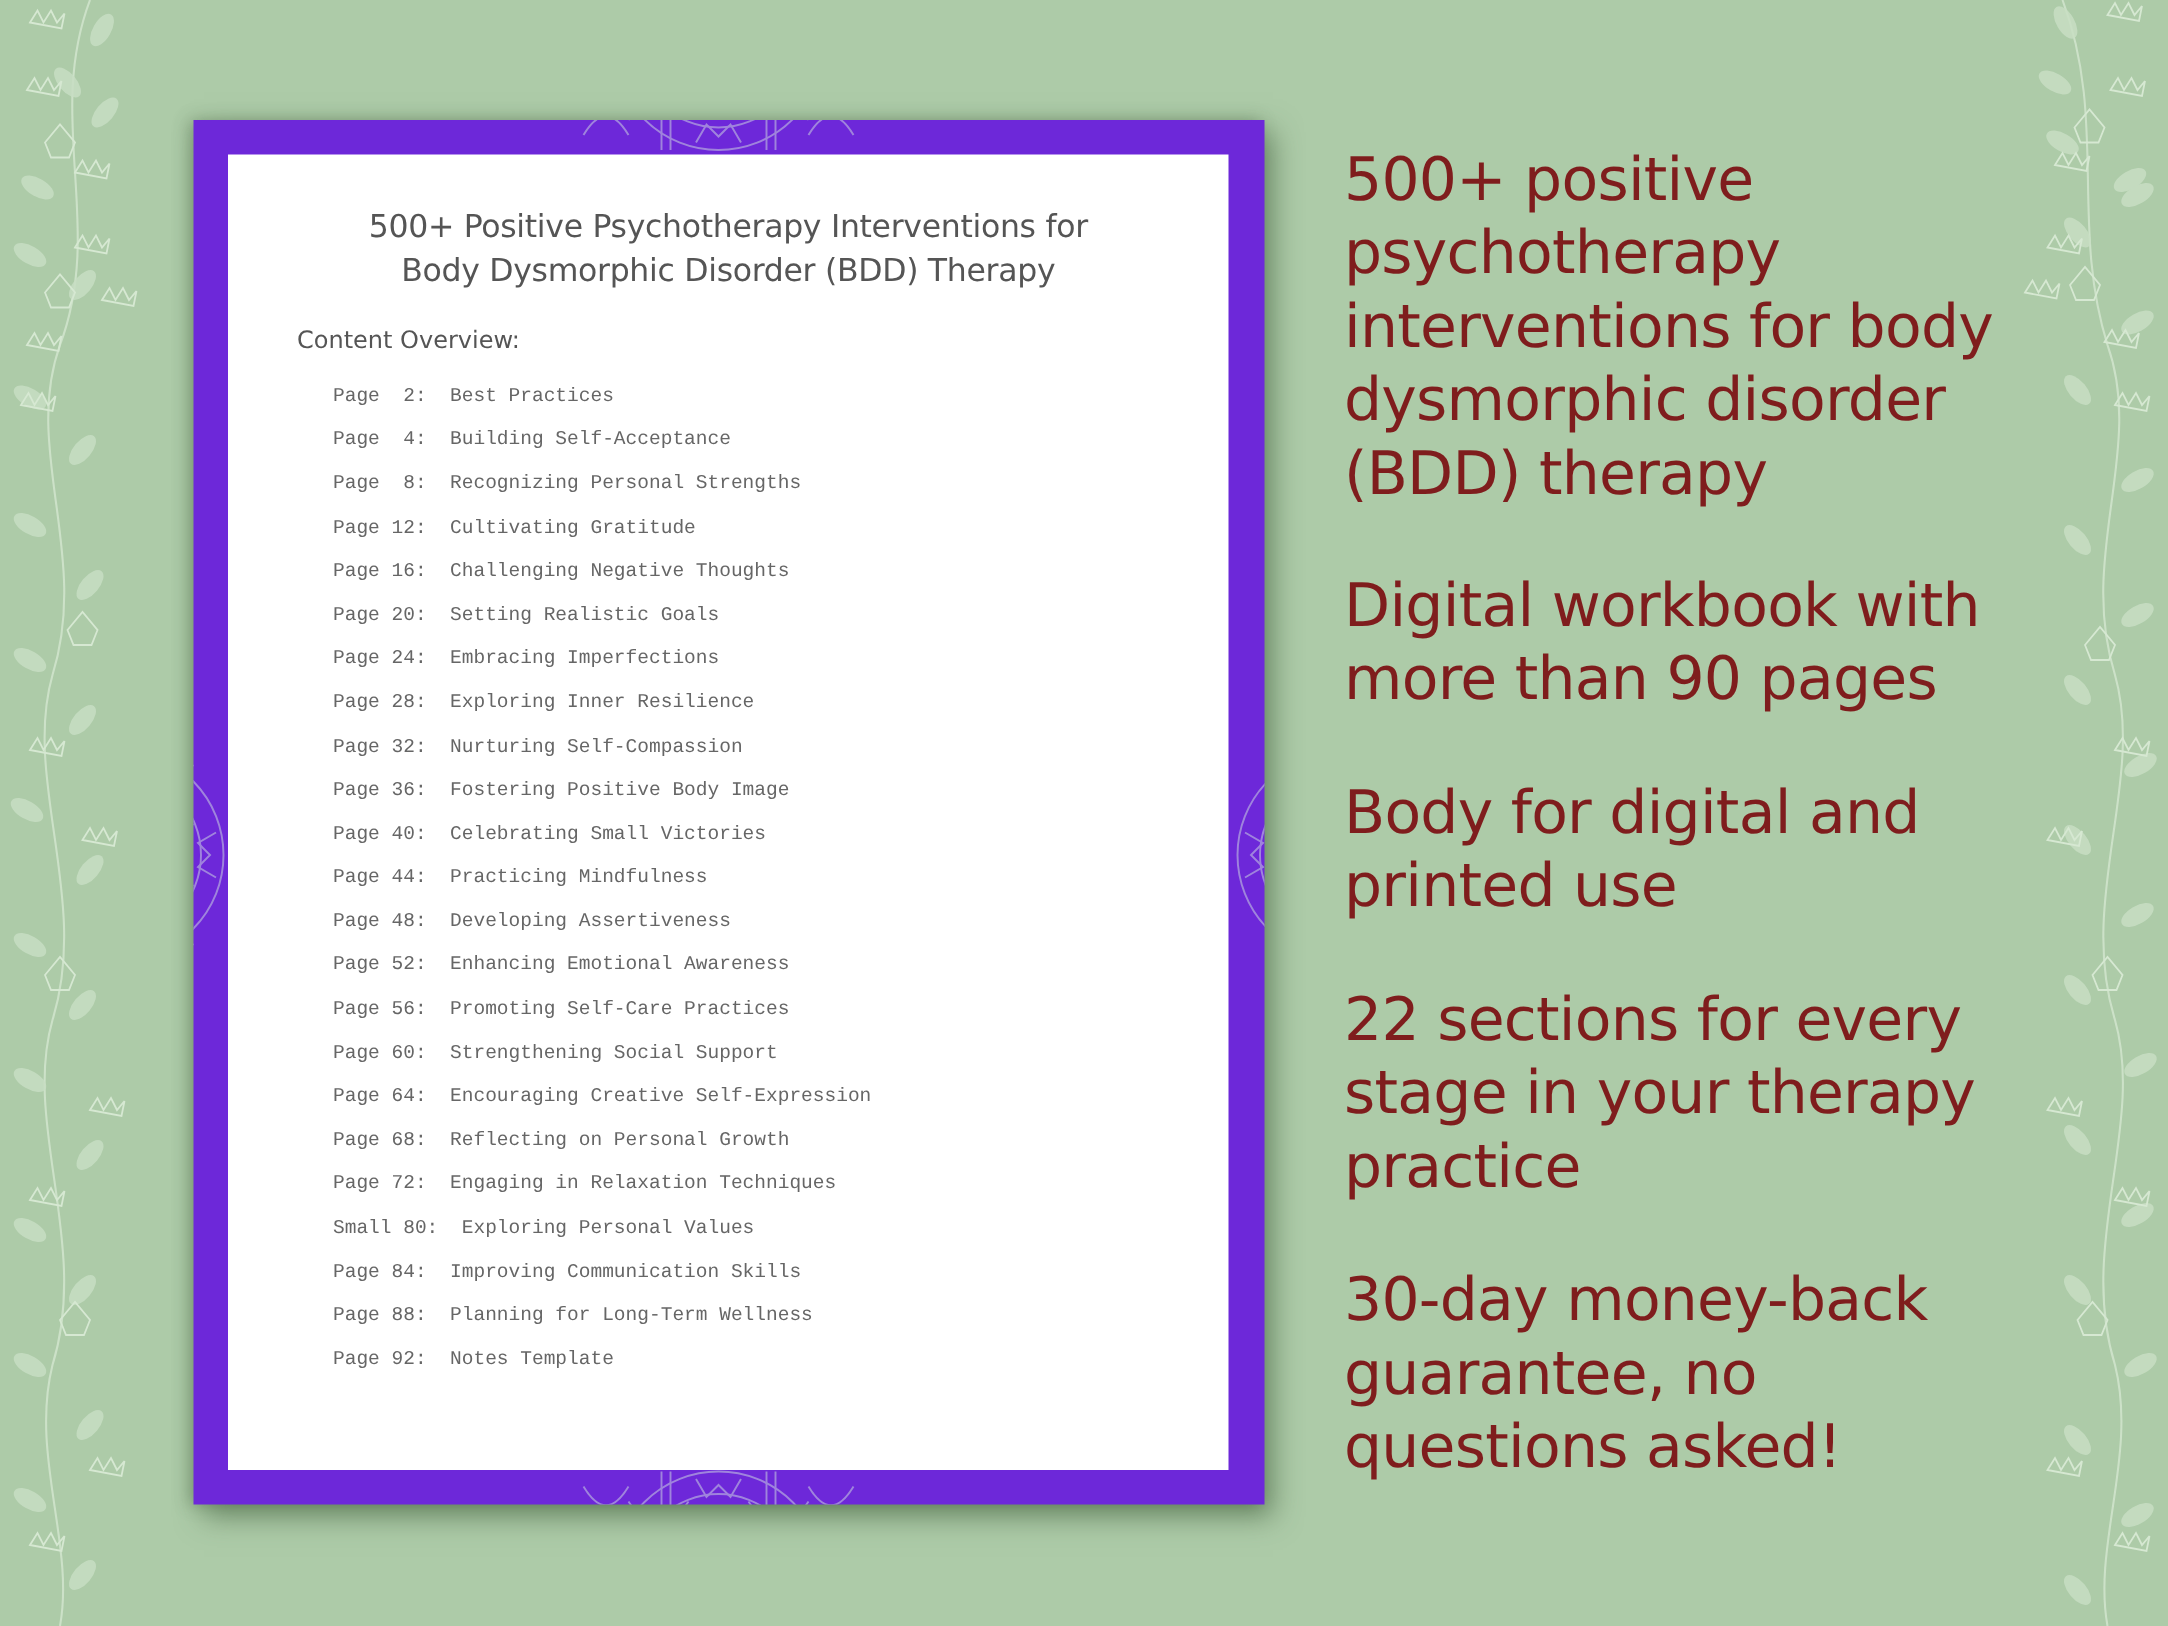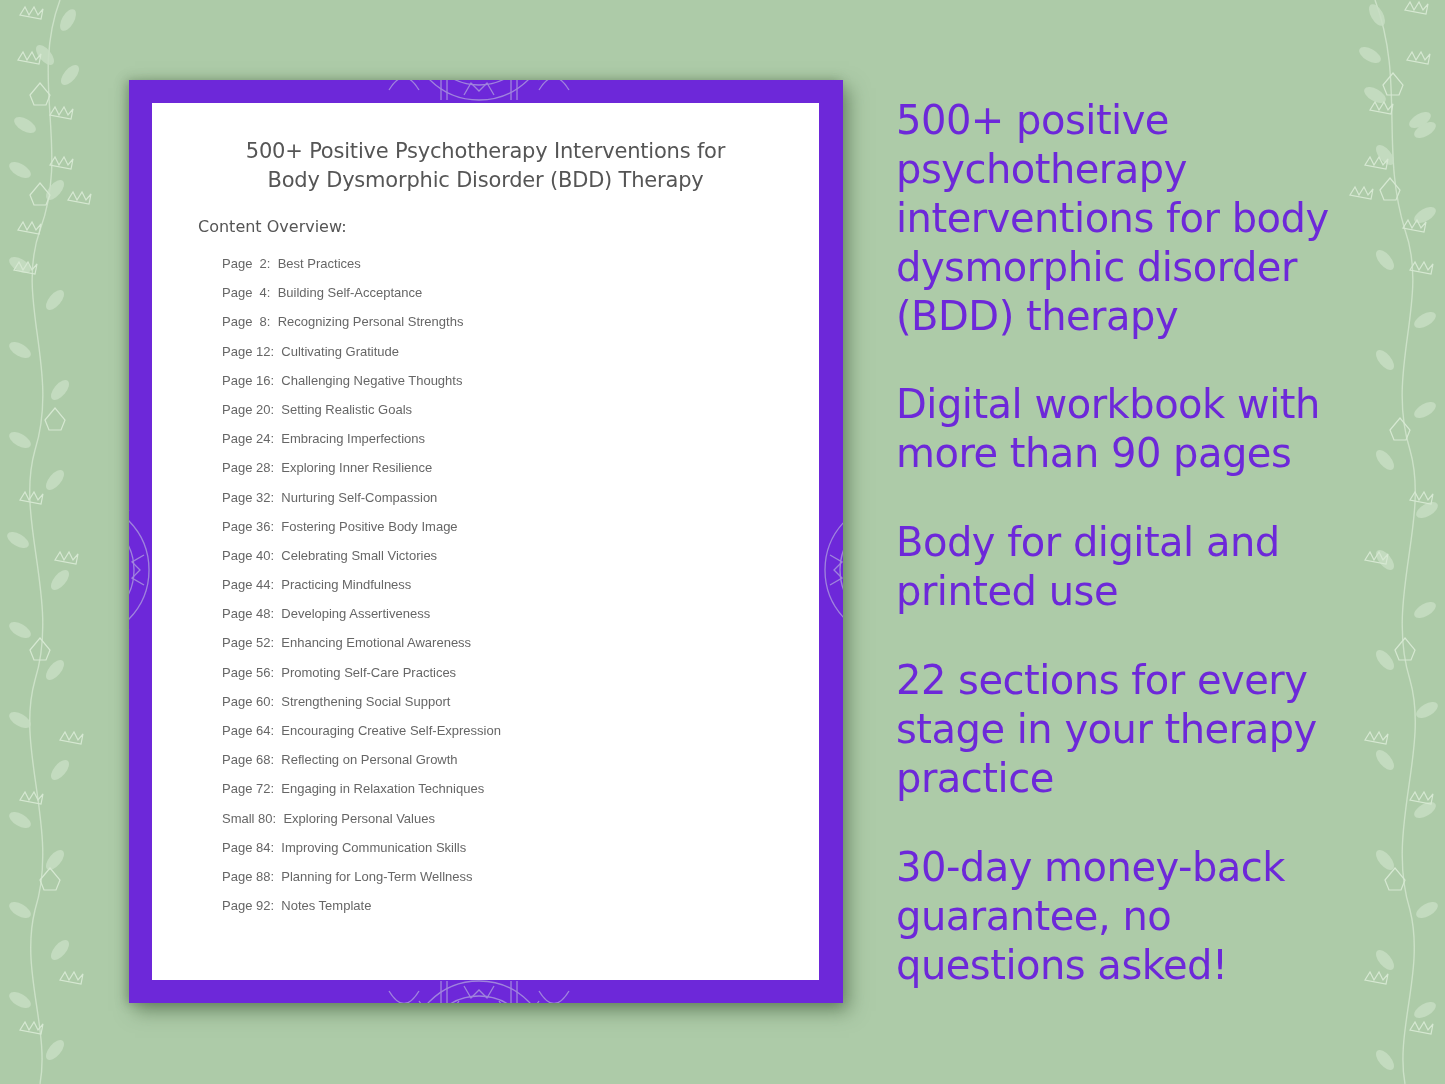--- a/index.html
+++ b/index.html
@@ -33,26 +33,26 @@
     text-align:center; color:#555; font-size:21px; line-height:29px;
     font-family:"DejaVu Sans", sans-serif; font-weight:normal; letter-spacing:-0.2px;
   }
   .overview-label {
     position:absolute; left:46px; top:114px; color:#555;
     font-size:16px; font-family:"DejaVu Sans", sans-serif;text-align:center;
   }
   .toc { position:absolute; left:70px; top:152px; margin:0; padding:0; list-style:none; }
   .toc li {
     height:29.2px; line-height:18px; font-size:13px; color:#666;
-    font-family:Liberation Sans, sans-serif; white-space:pre;
+    font-family:Liberation Mono, monospace; white-space:pre;
   }
 
   .features {
     position:absolute; left:896px; top:96px; width:520px;
-    color:#6d28d9; font-family:"DejaVu Sans", sans-serif;
+    color:#7f1d1d; font-family:"DejaVu Sans", sans-serif;
     font-size:40px; line-height:49px; font-weight:normal; letter-spacing:-0.5px;
   }
   .feature { margin:0 0 40px 0; }
   .feature.f1 { margin-bottom:39px; }
 </style>
 </head>
 <body>
 
 <svg class="vine left" viewBox="0 0 110 1084">
   <g fill="none" stroke="#cfe3cb" stroke-width="1.4" opacity="0.9">

